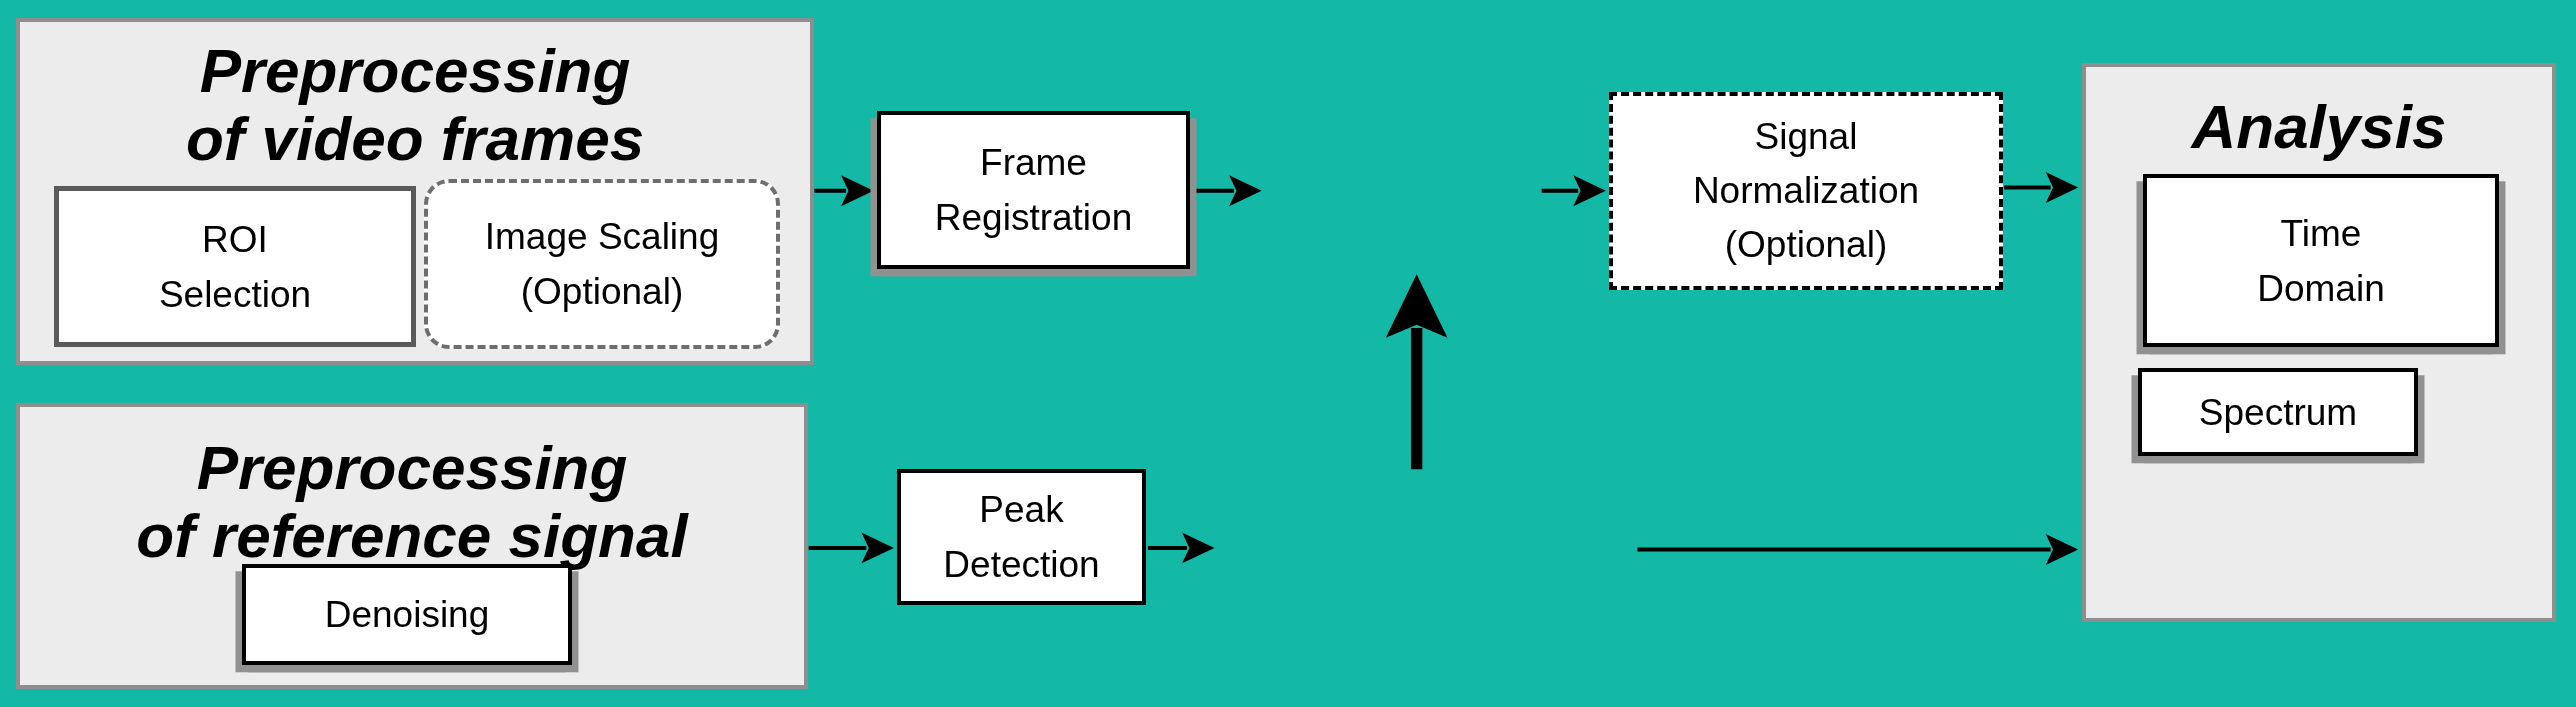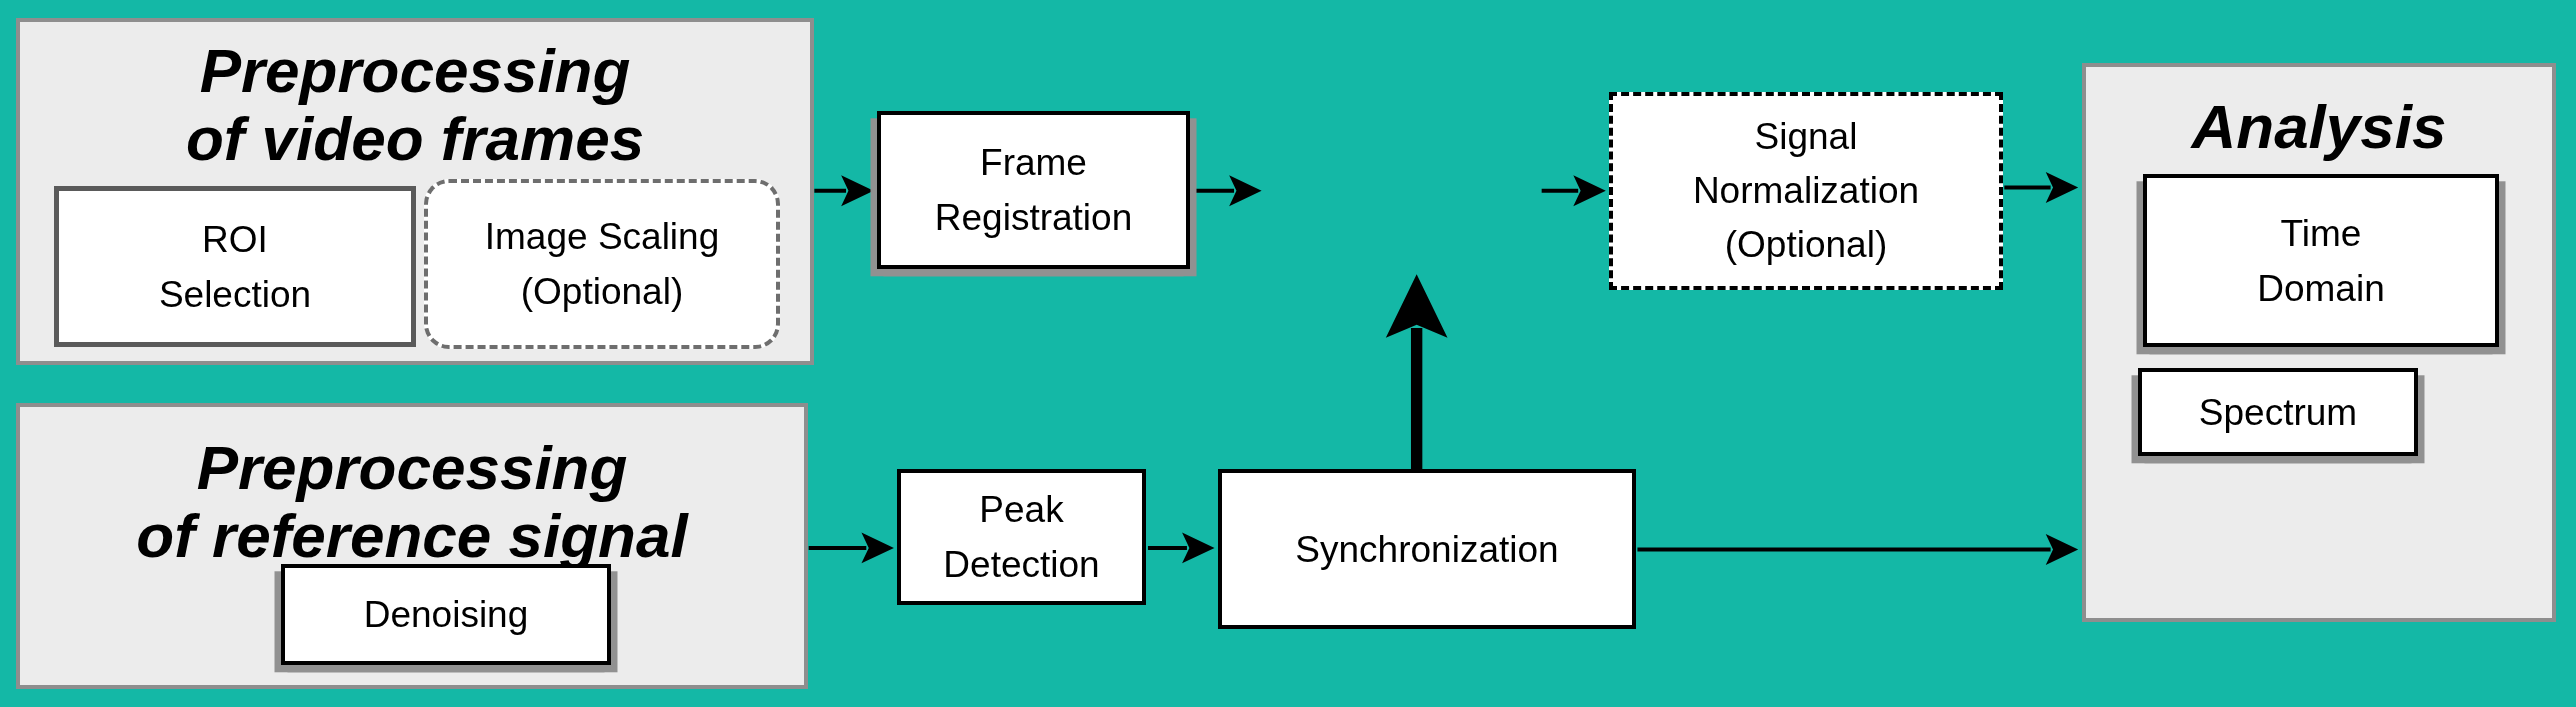--- a/index.html
+++ b/index.html
@@ -110,21 +110,21 @@
     </div>
     <div class="box dashed-gray" style="left:404px; top:157px; width:356px; height:170px;border-radius:25px;">
       <div class="lbl">Image Scaling
 (Optional)</div>
     </div>
   </div>
 
   <div class="container" style="left:16px; top:403px; width:792px; height:286px;">
     <div class="group-title" style="top:27px;">Preprocessing
 of reference signal</div>
-    <div class="box shadowed" style="left:222px; top:157px; width:330px; height:101px;margin-left:39px;">
+    <div class="box shadowed" style="left:222px; top:157px; width:330px; height:101px;">
       <div class="lbl">Denoising</div>
     </div>
   </div>
 
   <div class="box shadowed" style="left:877px; top:111px; width:313px; height:158px;">
     <div class="lbl">Frame
 Registration</div>
   </div>
 
 
@@ -132,23 +132,20 @@
     <div class="lbl norm-lbl">Signal
 Normalization
 (Optional)</div>
   </div>
 
   <div class="box" style="left:897px; top:469px; width:249px; height:136px;">
     <div class="lbl">Peak
 Detection</div>
   </div>
 
-  <div class="box" style="left:1218px; top:469px; width:418px; height:160px;">
-    <div class="lbl">Synchronization</div>
-  </div>
 
   <div class="container" style="left:2082px; top:63px; width:474px; height:559px;">
     <div class="group-title" style="top:26px;">Analysis</div>
     <div class="box shadowed" style="left:57px; top:107px; width:356px; height:173px;">
       <div class="lbl">Time
 Domain</div>
     </div>
     <div class="box shadowed" style="left:52px; top:301px; width:280px; height:88px;">
       <div class="lbl">Spectrum</div>
     </div>

